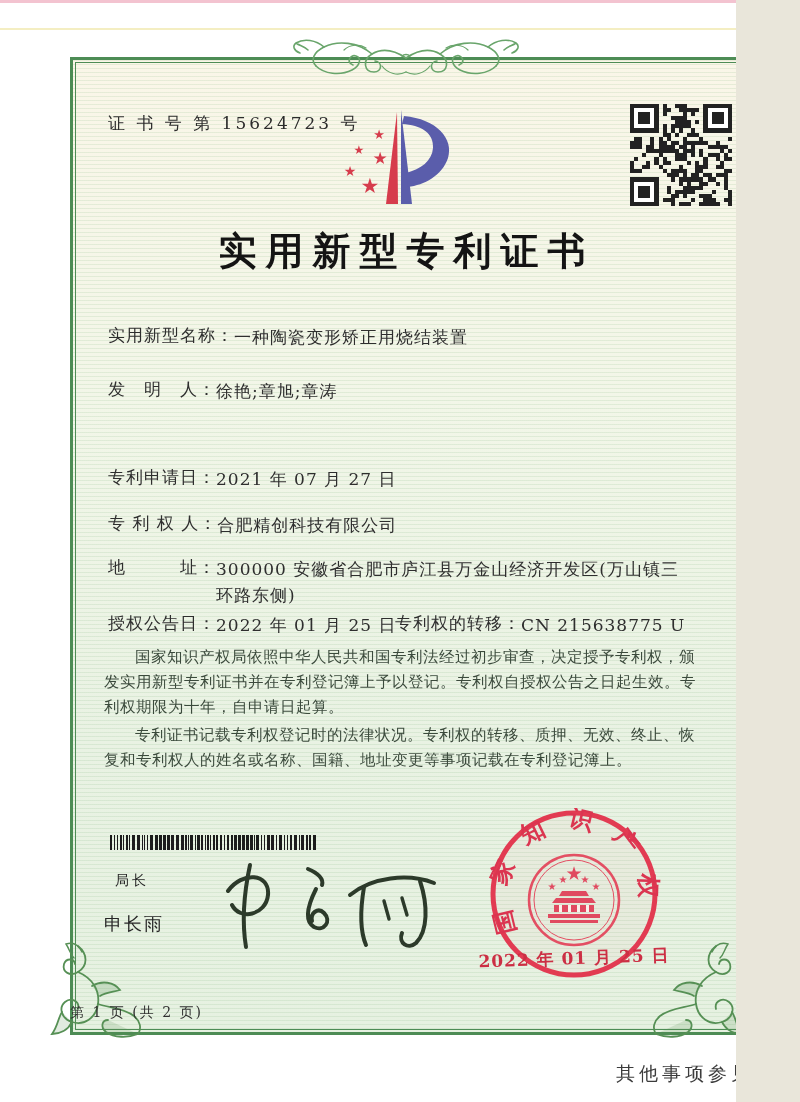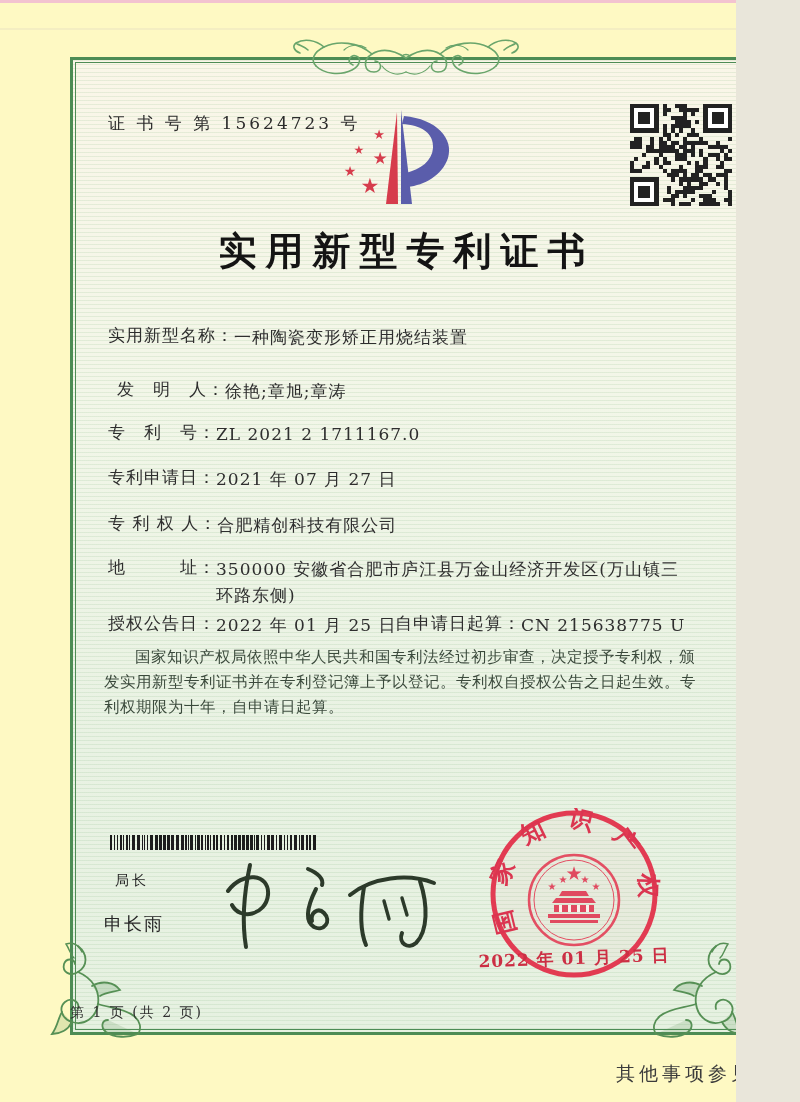--- a/index.html
+++ b/index.html
@@ -1,17 +1,17 @@
 <!DOCTYPE html>
 <html><head>
 <meta charset="utf-8">
 <style>
   * { margin:0; padding:0; box-sizing:border-box; }
   body { width:800px; height:1102px; background:#e9e6da; font-family:"DejaVu Serif","Liberation Serif",serif; }
-  .page { position:relative; width:736px; height:1102px; background:#fef9c3; overflow:hidden;text-decoration:underline; }
+  .page { position:relative; width:736px; height:1102px; background:#ffffff; overflow:hidden;text-decoration:underline; }
   .scan-strip-top { position:absolute; left:0; top:0; width:800px; height:3px; background:#f3c3d0; }
   .scan-strip-2 { position:absolute; left:0; top:28px; width:800px; height:2px; background:#f4eec2; }
 
   
   .frame {
     position:absolute; left:70px; top:57px; width:673px; height:978px;
     border:3px solid #4d8c55;
     background:
       repeating-linear-gradient(180deg, rgba(110,170,110,0.14) 0 1px, rgba(110,170,110,0) 1px 4px),
       linear-gradient(180deg, #faf6e8 0%, #f2f6e8 35%, #e9f2e3 70%, #e6f1e1 100%);
@@ -339,44 +339,42 @@
         <rect x="1" y="19" width="5" height="5" fill="#fff"></rect>
         <rect x="2" y="20" width="3" height="3" fill="#222"></rect>
       </svg>
   </div>
 
   <div class="abs field-row" style="top:324px;">
     <span class="field-label">实用新型名称：</span><span class="field-value">一种陶瓷变形矫正用烧结装置</span>
   </div>
 
   <div class="abs title">实用新型专利证书</div>
-  <div class="abs field-row" style="top:378px;margin-left:9px;">
+  <div class="abs field-row" style="top:378px;">
     <span class="field-label">发　明　人：</span><span class="field-value">徐艳;章旭;章涛</span>
-  </div>
-  <div class="abs field-row" style="top:421px;">
-    <span class="field-label">专　利　号：</span><span class="field-value">ZL 2021 2 1711167.0</span>
   </div>
   <div class="abs field-row" style="top:466px;">
     <span class="field-label">专利申请日：</span><span class="field-value">2021 年 07 月 27 日</span>
   </div>
   <div class="abs field-row" style="top:512px;">
     <span class="field-label">专 利 权 人：</span><span class="field-value">合肥精创科技有限公司</span>
   </div>
   <div class="abs field-row" style="top:556px;">
-    <span class="field-label">地　　　址：</span><span class="field-value" style="max-width:472px;">350000 安徽省合肥市庐江县万金山经济开发区(万山镇三环路东侧)</span>
+    <span class="field-label">地　　　址：</span><span class="field-value" style="max-width:472px;">300000 安徽省合肥市庐江县万金山经济开发区(万山镇三环路东侧)</span>
   </div>
   <div class="abs field-row" style="top:612px;">
     <span class="field-label">授权公告日：</span><span class="field-value">2022 年 01 月 25 日</span>
     <span class="pair2">
-      <span class="field-label">自申请日起算：</span><span class="field-value">CN 215638775 U</span>
+      <span class="field-label">专利权的转移：</span><span class="field-value">CN 215638775 U</span>
     </span>
   </div>
 
   <div class="abs body-text">
     <p>国家知识产权局依照中华人民共和国专利法经过初步审查，决定授予专利权，颁发实用新型专利证书并在专利登记簿上予以登记。专利权自授权公告之日起生效。专利权期限为十年，自申请日起算。</p>
+    <p>专利证书记载专利权登记时的法律状况。专利权的转移、质押、无效、终止、恢复和专利权人的姓名或名称、国籍、地址变更等事项记载在专利登记簿上。</p>
   </div>
 
   <div class="abs" style="left:110px; top:835px;">
     <svg id="barcode" width="206" height="15" viewBox="0 0 206 15" shape-rendering="crispEdges">
         <rect x="0" y="0" width="2" height="15" fill="#1c1c1c"></rect>
         <rect x="4" y="0" width="1" height="15" fill="#1c1c1c"></rect>
         <rect x="7" y="0" width="1" height="15" fill="#1c1c1c"></rect>
         <rect x="10" y="0" width="2" height="15" fill="#1c1c1c"></rect>
         <rect x="13" y="0" width="1" height="15" fill="#1c1c1c"></rect>
         <rect x="16" y="0" width="2" height="15" fill="#1c1c1c"></rect>

